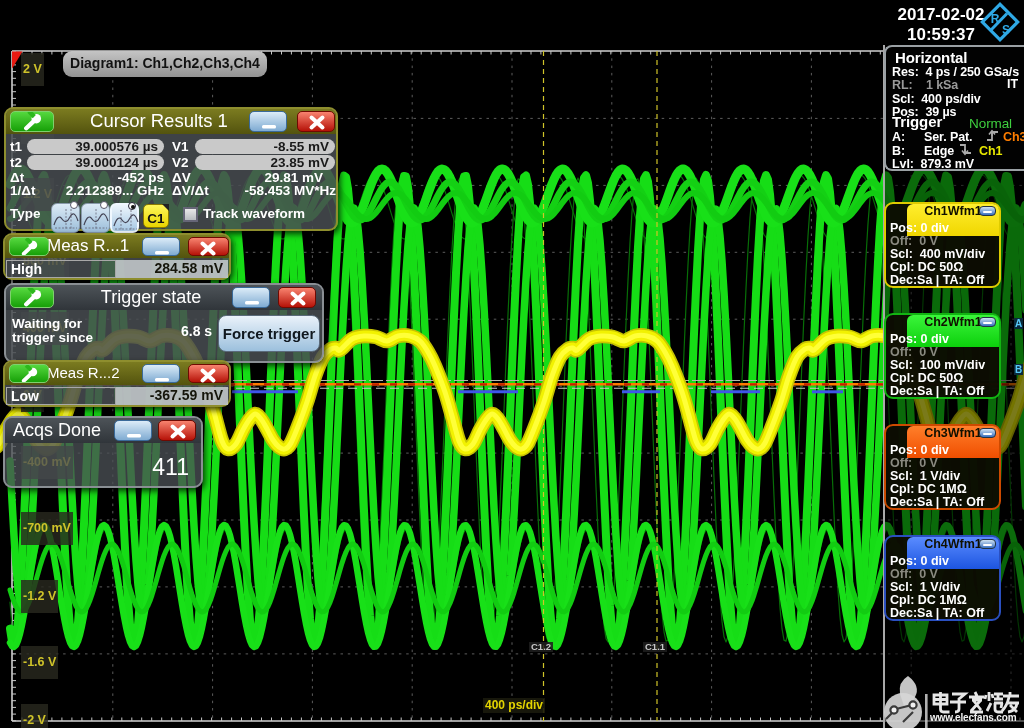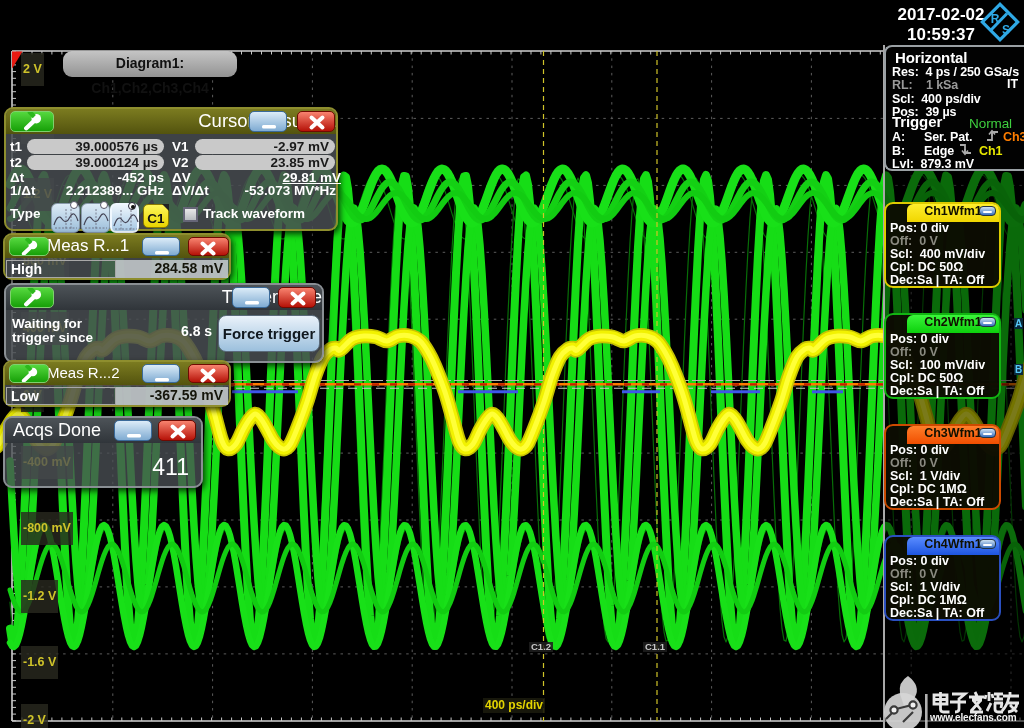--- a/index.html
+++ b/index.html
@@ -2,39 +2,39 @@
 <html><head><meta charset="utf-8"><style>
 *{margin:0;padding:0;box-sizing:border-box;-webkit-font-smoothing:antialiased;}
 html,body{width:1024px;height:728px;background:#000;overflow:hidden;
  font-family:"Liberation Sans",sans-serif;}
 #root{position:absolute;left:0;top:0;width:1024px;height:728px;background:#000;}
 svg{position:absolute;left:0;top:0;}
 .axlbl{position:absolute;background:rgba(40,40,30,0.82);color:#cfc32a;
  font-size:12.5px;font-weight:bold;padding:9px 2px;line-height:15px;}
 .dlg{position:absolute;border-radius:9px;box-shadow:2px 3px 6px rgba(0,0,0,0.75);}
 .tbar{position:absolute;left:0;right:0;top:0;height:25px;border-radius:7px 7px 0 0;
- color:#fff;font-size:18px;text-align:right;line-height:24px;}
+ color:#fff;font-size:18px;text-align:center;line-height:24px;}
 .olive{background:linear-gradient(#7b7b20,#53530e);}
 .slate{background:linear-gradient(#4d5358,#30353a);}
 .wrench{position:absolute;left:4px;top:2px;width:44px;height:21px;border-radius:5px;
  background:linear-gradient(#55d83e,#17a008);border:1px solid #7fd06f;overflow:hidden;}
 .btn{position:absolute;top:2px;height:21px;border-radius:5px;}
 .bmin{background:linear-gradient(#dcecf8,#7fabd2);border:1px solid #3a6a9a;}
 .bx{background:linear-gradient(#f8836f,#b61208);border:1px solid #700a02;}
 .lbl{position:absolute;color:#fff;font-weight:bold;font-size:13.5px;line-height:14px;}
 .pill{position:absolute;background:#c9c9c9;border-radius:7.5px;color:#1a1a1a;
  font-weight:bold;font-size:13.5px;line-height:15px;text-align:right;height:15px;}
 .val{position:absolute;color:#fff;font-weight:bold;font-size:13.5px;line-height:14px;text-align:right;}
 .cell1{position:absolute;border:1px solid #a8a8a8;color:#fff;font-weight:bold;
  font-size:14px;}
 .cell2{position:absolute;background:rgba(196,200,204,0.88);color:#15150a;font-weight:bold;
  font-size:14px;text-align:right;}
 .chp{position:absolute;width:117px;height:86px;background:rgba(12,12,2,0.96);
  border:2px solid #555;border-radius:9px;}
-.chphdr{position:absolute;left:8px;right:0;top:0;height:18px;border-radius:6px 6px 0 0;
+.chphdr{position:absolute;left:8px;right:0;top:0;height:32px;border-radius:6px 6px 0 0;
  font-size:12.5px;font-weight:bold;text-align:center;line-height:14px;margin-left:13px;}
 .minipill{position:absolute;right:3px;top:2px;width:17px;height:10px;border-radius:4px;
  background:linear-gradient(#cfe2f2,#3a70c0);border:1px solid #234;}
 .minipill span{position:absolute;left:3px;right:3px;bottom:2px;height:2px;background:#fff;border-radius:1px;}
 .chprow{position:absolute;left:4px;color:#fff;font-size:12.5px;font-weight:bold;line-height:13px;white-space:nowrap;}
 .chprow.off{color:#8a8a80;}
 .hrow{position:absolute;color:#fff;font-size:12.5px;font-weight:bold;line-height:13px;white-space:nowrap;letter-spacing:-0.1px;}
 </style></head>
 <body>
 <div id="root">
@@ -406,28 +406,28 @@
       <rect x="925" y="694" width="2.6" height="34" fill="#cfcfcf" fill-opacity="0.85"></rect>
       <path d="M934 695 h13 v9 h-13 z M934 699.5 h13 M940.5 692 v17 q0 3 3 3 h6 M952 694 h13 l-6 5 v10 q0 3 -4 3 M950 702 h16 M969 697 h15 M975 692 l2 4 M972 700 h10 M973 700 l8 10 M981 700 l-10 11 M970 712 h13 M989 692 v9 M986 695 l-1 4 M992 694 l1 4 M987 711 l4 -8 M994 694 h9 M994 699 h9 M998 694 v6 M994 703 l9 0 M995 703 v6 q0 3 3 3 h5 M1002 703 l-1 5 M1003 696 h16 M1010 692 v4 M1009 697 q-2 9 -7 14 M1008 703 h11 M1017 703 q-1 8 -9 9 M1010 705 l7 7" stroke="#f2f2f2" stroke-width="2.8" fill="none" stroke-opacity="0.95"></path>
 </svg>
 <div class="axlbl" style="left:21px;top:53px;">2 V</div>
 <div class="axlbl" style="left:21px;top:111px;">1.6 V</div>
 <div class="axlbl" style="left:21px;top:178px;">1.2 V</div>
 <div class="axlbl" style="left:21px;top:245px;">800 mV</div>
 <div class="axlbl" style="left:21px;top:312px;">400 mV</div>
 <div class="axlbl" style="left:21px;top:379px;">0 V</div>
 <div class="axlbl" style="left:21px;top:446px;">-400 mV</div>
-<div class="axlbl" style="left:21px;top:512px;">-800 mV</div>
+<div class="axlbl" style="left:21px;top:512px;">-700 mV</div>
 <div class="axlbl" style="left:21px;top:580px;">-1.2 V</div>
 <div class="axlbl" style="left:21px;top:646px;">-1.6 V</div>
 <div class="axlbl" style="left:21px;top:704px;">-2 V</div>
 <div style="position:absolute;left:483px;top:698px;background:rgba(25,25,12,0.9);color:#e3d400;font-size:12px;font-weight:bold;padding:0 2px;line-height:15px;">400 ps/div</div>
 <div style="position:absolute;left:529px;top:642px;background:rgba(30,30,30,0.85);color:#c8c8c8;font-size:9.5px;font-weight:bold;padding:0 2px;line-height:10px;">C1.2</div>
 <div style="position:absolute;left:643px;top:642px;background:rgba(30,30,30,0.85);color:#c8c8c8;font-size:9.5px;font-weight:bold;padding:0 2px;line-height:10px;">C1.1</div>
-<div style="position:absolute;left:63px;top:51px;width:174px;height:26px;border-radius:9px;background:linear-gradient(#c4c4c4,#939393);box-shadow:1px 2px 3px rgba(0,0,0,0.6);color:#111;font-size:14px;font-weight:bold;text-align:center;line-height:25px;">Diagram1: Ch1,Ch2,Ch3,Ch4</div>
+<div style="position:absolute;left:63px;top:51px;width:204px;height:26px;border-radius:9px;background:linear-gradient(#c4c4c4,#939393);box-shadow:1px 2px 3px rgba(0,0,0,0.6);color:#111;font-size:14px;font-weight:bold;text-align:center;line-height:25px;">Diagram1: Ch1,Ch2,Ch3,Ch4</div>
 <div class="dlg" style="left:4px;top:107px;width:334px;height:124px;border:2px solid #8e8e2e;background:rgba(72,77,82,0.86);">
 <div class="tbar olive" style="text-indent:-24px;font-size:18.5px;">Cursor Results 1
 <span class="wrench">
           <svg width="100%" height="21" viewBox="0 0 44 21" style="position:absolute;left:0;top:0;">
             <line x1="16" y1="16.5" x2="25" y2="8" stroke="#fff" stroke-width="4.6" stroke-linecap="round"></line>
             <circle cx="26.5" cy="6.5" r="5" fill="#fff"></circle>
             <rect x="24.2" y="-4.5" width="4.6" height="8" fill="#2cb81c" transform="rotate(-45 26.5 6.5)"></rect>
           </svg>
         </span>
 <span class="btn bmin" style="left:243px;width:38px;">
@@ -440,33 +440,33 @@
             <g stroke="#fff" stroke-width="4" stroke-linecap="round">
               <line x1="13.5" y1="5.5" x2="24.5" y2="15.5"></line>
               <line x1="24.5" y1="5.5" x2="13.5" y2="15.5"></line>
             </g>
           </svg>
         </span>
 </div>
 <div class="lbl" style="left:4px;top:31px;">t1</div>
 <div class="pill" style="left:21px;top:30px;width:137px;padding-right:6px;">39.000576 µs</div>
 <div class="lbl" style="left:166px;top:31px;">V1</div>
-<div class="pill" style="left:189px;top:30px;width:140px;padding-right:6px;">-2.97 mV</div>
+<div class="pill" style="left:189px;top:30px;width:140px;padding-right:6px;">-8.55 mV</div>
 <div class="lbl" style="left:4px;top:47px;">t2</div>
 <div class="pill" style="left:21px;top:46px;width:137px;padding-right:6px;">39.000124 µs</div>
 <div class="lbl" style="left:166px;top:47px;">V2</div>
 <div class="pill" style="left:189px;top:46px;width:140px;padding-right:6px;">23.85 mV</div>
 <div class="lbl" style="left:4px;top:62px;">Δt</div>
 <div class="val" style="left:60px;top:62px;width:98px;">-452 ps</div>
 <div class="lbl" style="left:166px;top:62px;">ΔV</div>
-<div class="val" style="left:236px;top:62px;width:99px;text-decoration:underline;">29.81 mV</div>
+<div class="val" style="left:218px;top:62px;width:99px;">29.81 mV</div>
 <div class="lbl" style="left:4px;top:75px;">1/Δt</div>
 <div class="val" style="left:40px;top:75px;width:118px;">2.212389... GHz</div>
 <div class="lbl" style="left:166px;top:75px;">ΔV/Δt</div>
-<div class="val" style="left:210px;top:75px;width:120px;">-53.073 MV*Hz</div>
+<div class="val" style="left:210px;top:75px;width:120px;">-58.453 MV*Hz</div>
 <div class="lbl" style="left:4px;top:98px;">Type</div>
 <span style="position:absolute;left:45px;top:94px;width:29px;height:30px;border-radius:6px;background:linear-gradient(#dcebf6,#9cbeda);border:1px solid #8899aa;">
         <svg width="28" height="26" viewBox="0 0 28 26" style="position:absolute;left:0;top:2px;">
           <path d="M2 19 q4 -12 8 -6 t8 -2 t8 4" stroke="#445" stroke-width="1.2" fill="none"></path>
           <line x1="3" y1="22" x2="25" y2="22" stroke="#667" stroke-width="0.8" stroke-dasharray="2 1.5"></line>
           <line x1="14" y1="3" x2="14" y2="23" stroke="#667" stroke-width="0.8" stroke-dasharray="2 1.5"></line>
           <line x1="19" y1="3" x2="19" y2="23" stroke="#667" stroke-width="0.8" stroke-dasharray="2 1.5"></line>
         </svg>
         <span style="position:absolute;right:1px;top:-3px;width:8px;height:8px;border-radius:4px;background:#fff;border:1px solid #556;"></span>
       </span>

